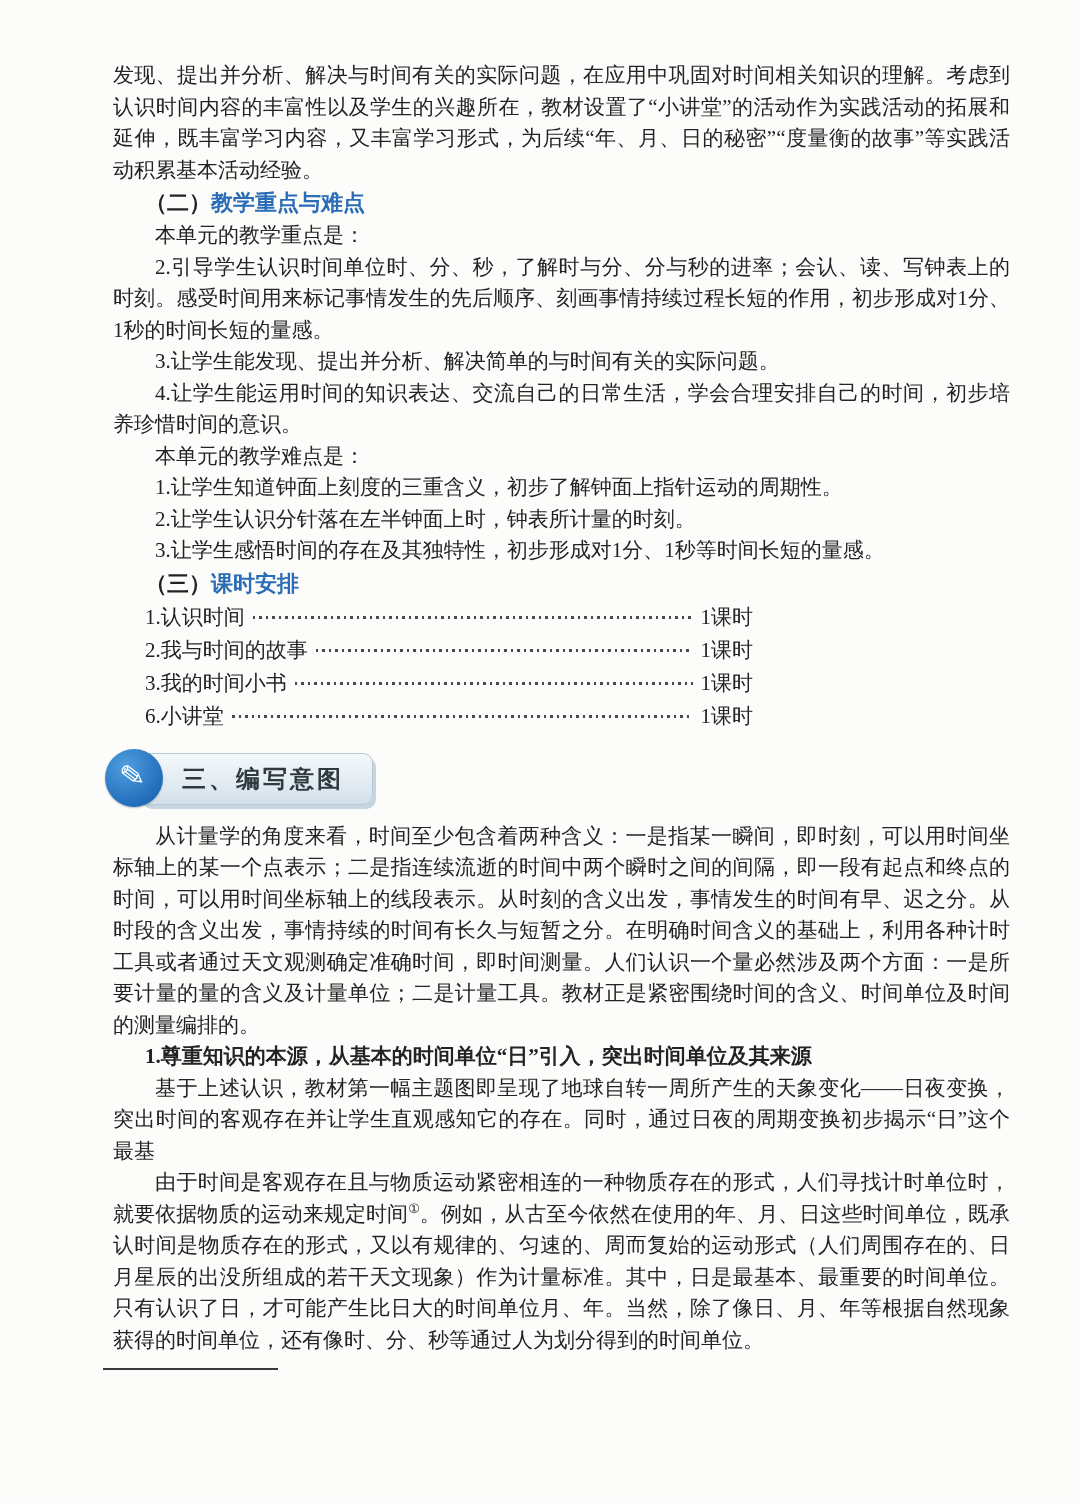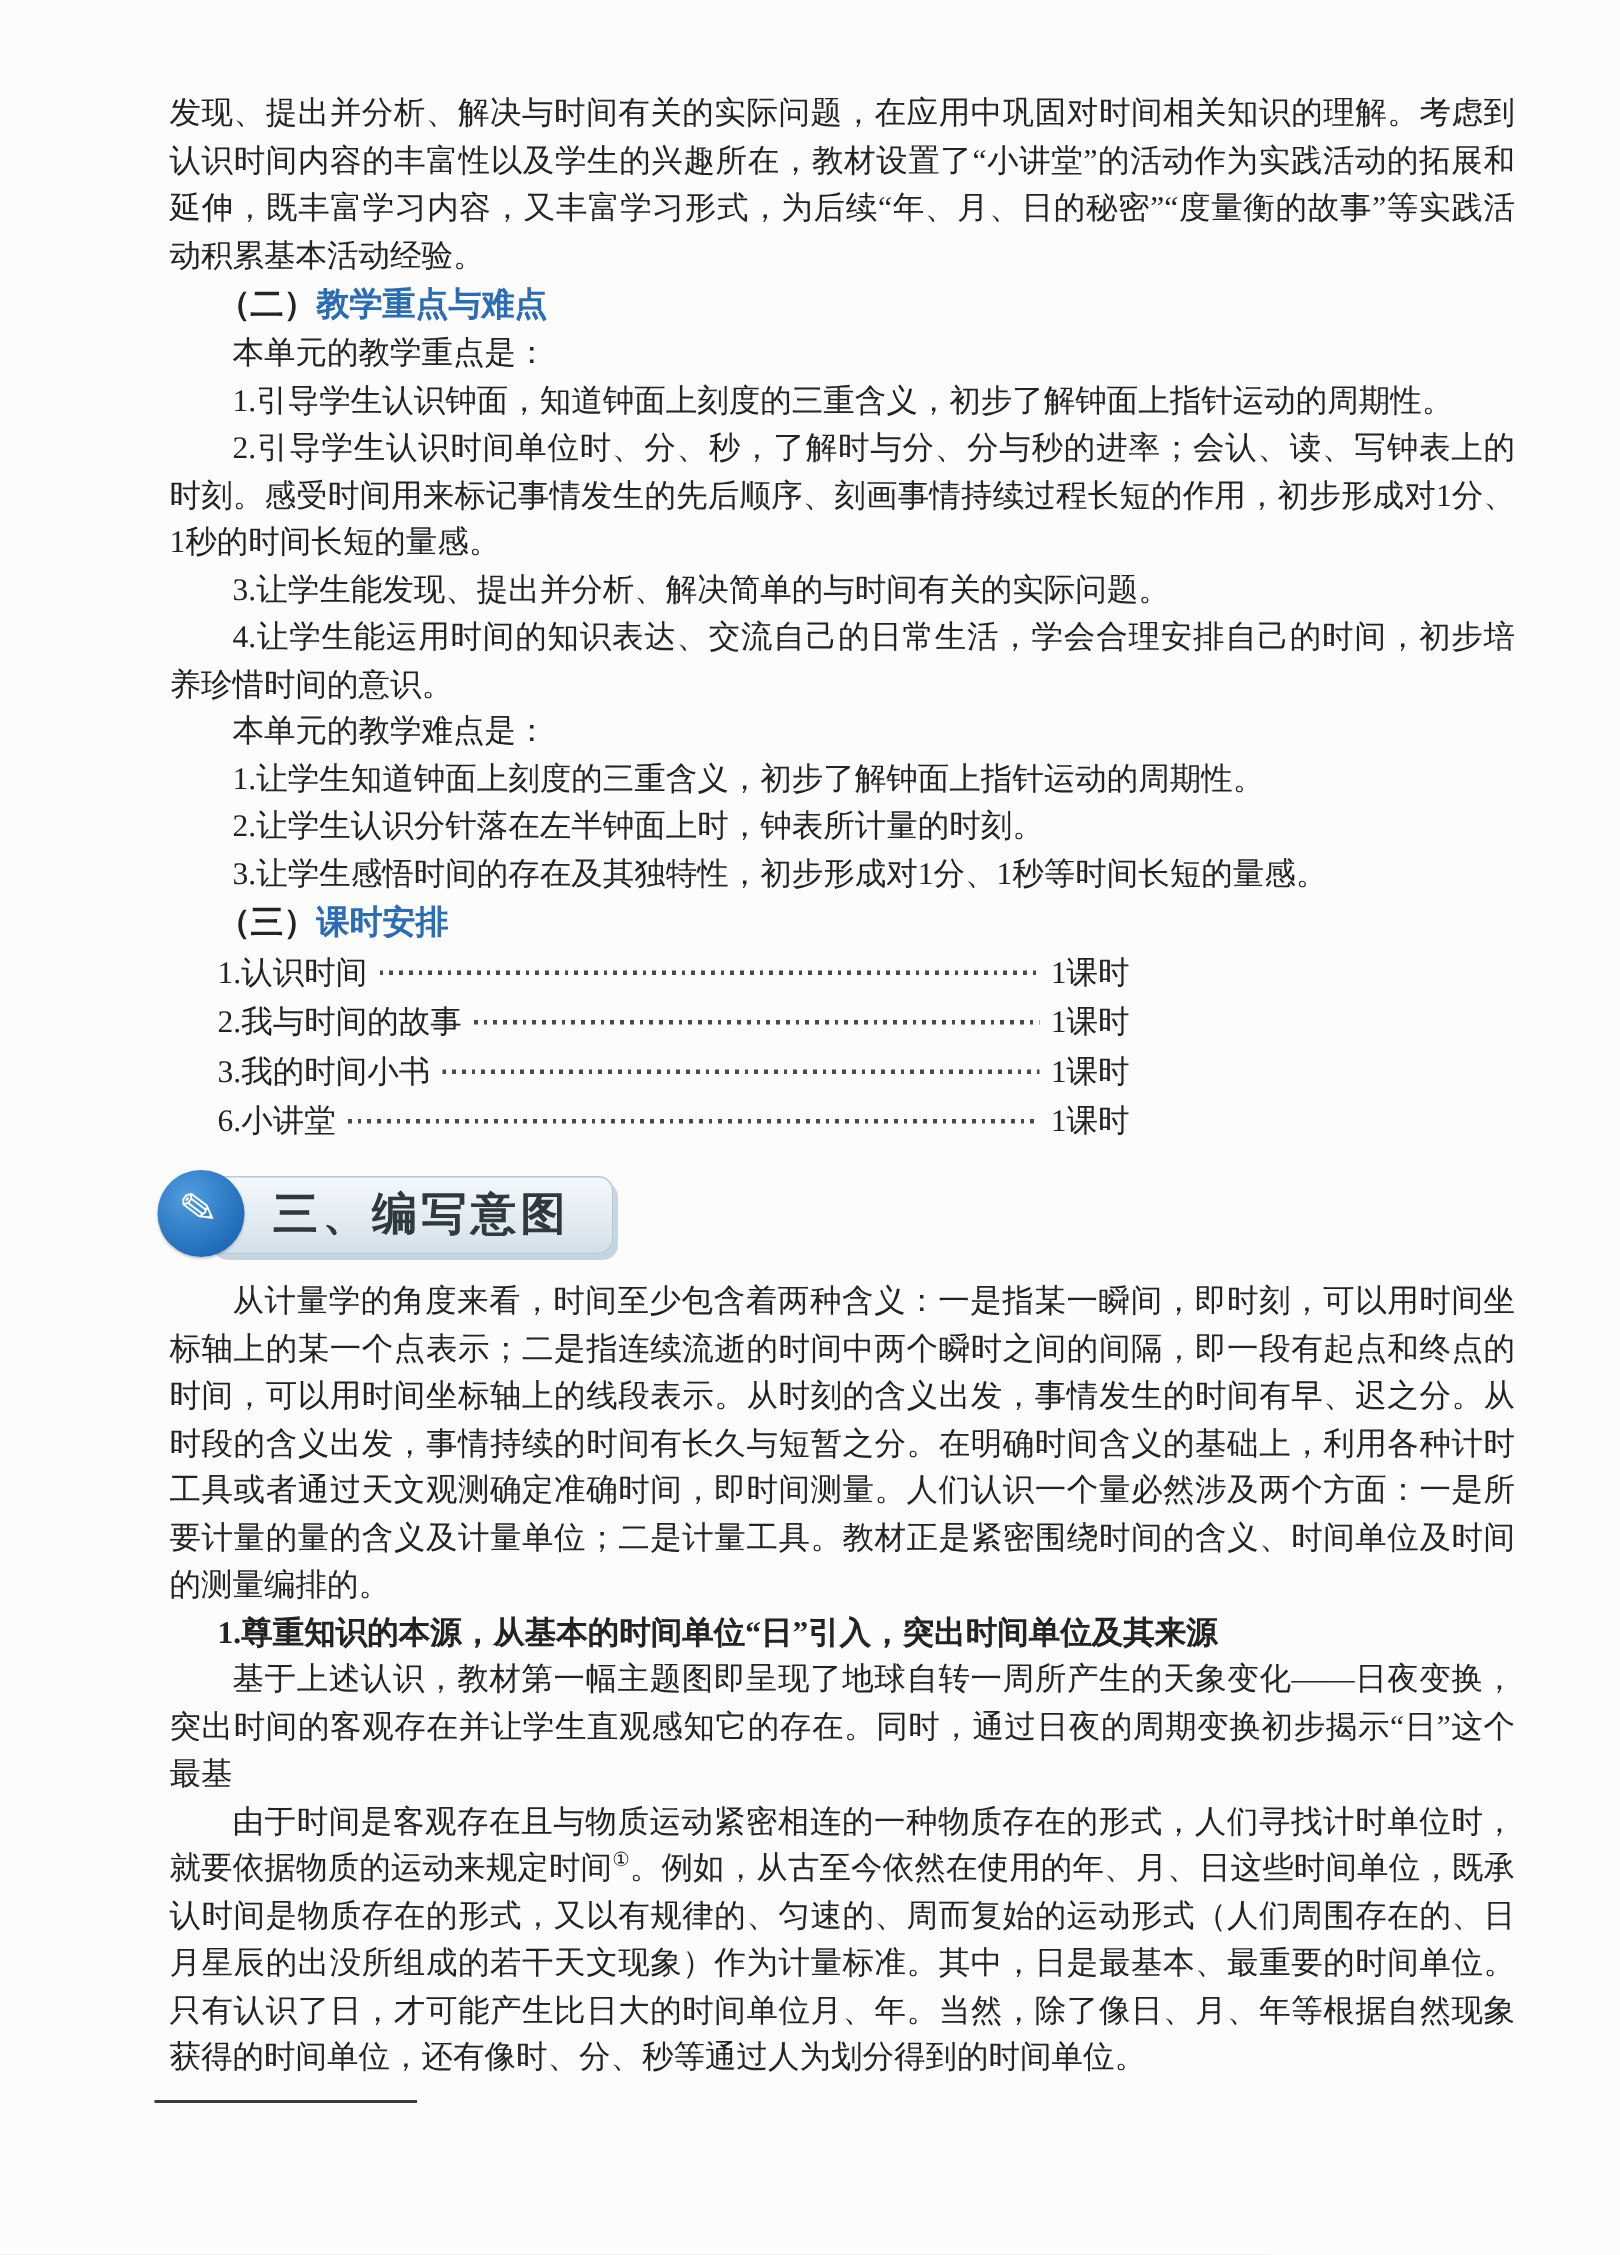--- a/index.html
+++ b/index.html
@@ -51,21 +51,21 @@
     color:#ffffff;font-size:30px;line-height:1;
     transform:rotate(-8deg) translate(-1px,-2px);
   }
   .banner-pill{
     position:absolute;left:34px;top:4px;height:50px;line-height:50px;
     padding:0 28px 0 42px;
     background:linear-gradient(180deg,#f4f8fb 0%,#e3ecf2 55%,#d3e0e9 100%);
     border:1px solid #b5c9d6;border-radius:10px;
     box-shadow:3px 4px 0 #c6d5df;
     font-family:"Liberation Sans", sans-serif;
-    font-weight:bold;font-size:30px;color:#2e3940;letter-spacing:3px;
+    font-weight:bold;font-size:24px;color:#2e3940;letter-spacing:3px;
     white-space:nowrap;
   }
   
   .fn-rule{width:175px;height:2px;background:#3a3a3a;margin:12px 0 9px -10px;}
   .footnote{font-size:19px;line-height:28px;text-indent:32px;text-align:left;}
   
   .watermark{
     position:absolute;right:14px;top:1520px;
     font-family:"Liberation Sans", sans-serif;
     font-weight:bold;font-size:24px;letter-spacing:1px;
@@ -77,21 +77,20 @@
 <body>
 
 <div class="page">
   <div class="content">
 
     <p>发现、提出并分析、解决与时间有关的实际问题，在应用中巩固对时间相关知识的理解。考虑到认识时间内容的丰富性以及学生的兴趣所在，教材设置了“小讲堂”的活动作为实践活动的拓展和延伸，既丰富学习内容，又丰富学习形式，为后续“年、月、日的秘密”“度量衡的故事”等实践活动积累基本活动经验。</p>
 
     <p class="sec-head"><span>（二）</span><span class="blue">教学重点与难点</span></p>
 
     <p class="indent">本单元的教学重点是：</p>
-    <p class="indent">1.引导学生认识钟面，知道钟面上刻度的三重含义，初步了解钟面上指针运动的周期性。</p>
     <p class="indent">2.引导学生认识时间单位时、分、秒，了解时与分、分与秒的进率；会认、读、写钟表上的时刻。感受时间用来标记事情发生的先后顺序、刻画事情持续过程长短的作用，初步形成对1分、1秒的时间长短的量感。</p>
     <p class="indent">3.让学生能发现、提出并分析、解决简单的与时间有关的实际问题。</p>
     <p class="indent">4.让学生能运用时间的知识表达、交流自己的日常生活，学会合理安排自己的时间，初步培养珍惜时间的意识。</p>
 
     <p class="indent">本单元的教学难点是：</p>
     <p class="indent">1.让学生知道钟面上刻度的三重含义，初步了解钟面上指针运动的周期性。</p>
     <p class="indent">2.让学生认识分针落在左半钟面上时，钟表所计量的时刻。</p>
     <p class="indent">3.让学生感悟时间的存在及其独特性，初步形成对1分、1秒等时间长短的量感。</p>
 
     <p class="sec-head"><span>（三）</span><span class="blue">课时安排</span></p>

